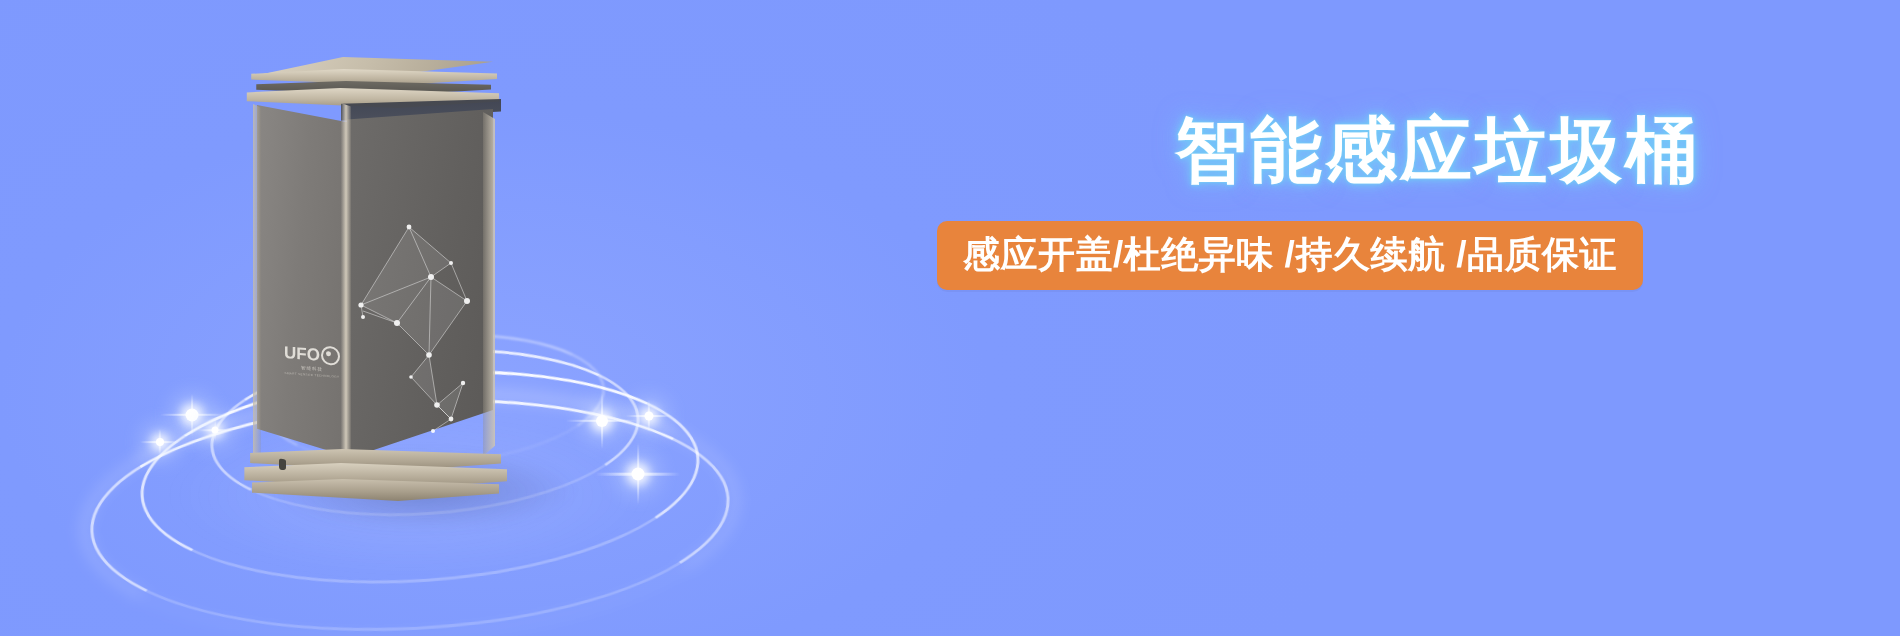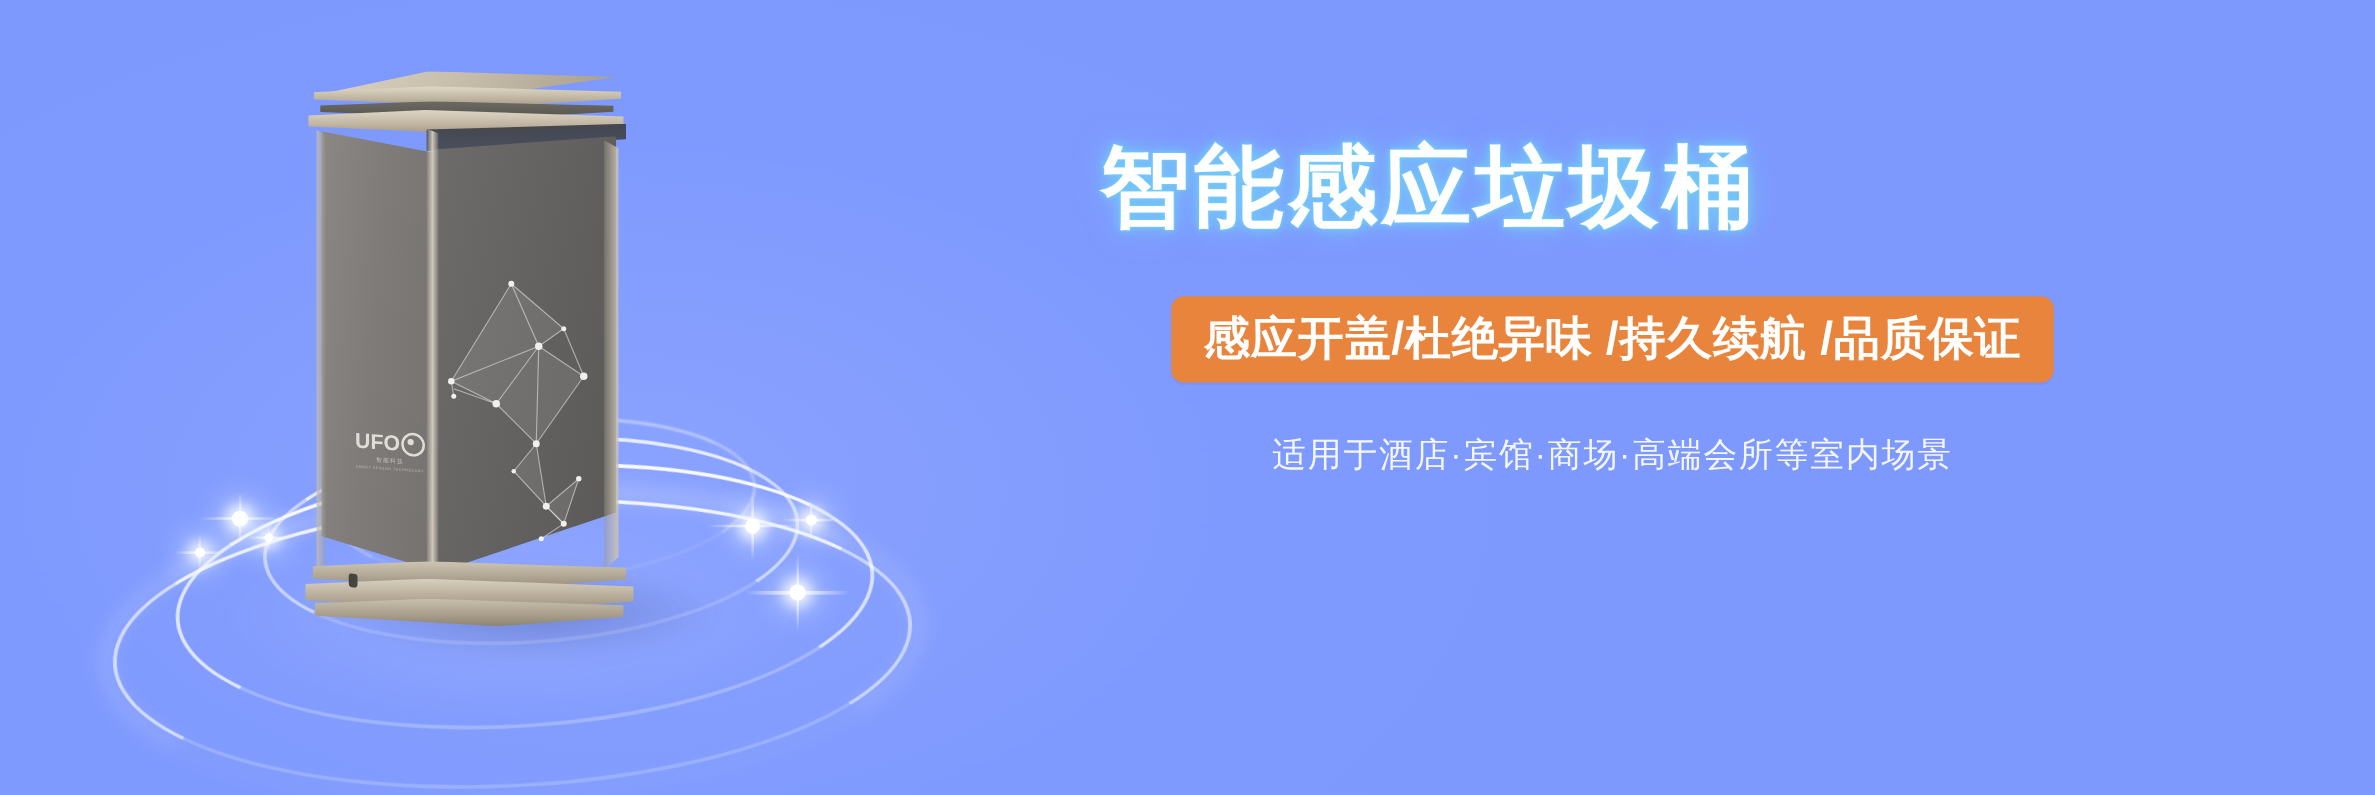--- a/index.html
+++ b/index.html
@@ -298,21 +298,21 @@
     left: 880px;
     top: 110px;
     width: 820px;
   }
   .headline {
     font-size: 72px;
     font-weight: 700;
     color: #ffffff;
     letter-spacing: 3px;
     line-height: 1.12;
-    text-align: left;
+    text-align: right;
     text-shadow:
       0 0 2px #7fd3f7,
       0 0 5px #6ec7f5,
       0 0 12px rgba(120,205,250,0.95),
       0 0 24px rgba(120,205,250,0.6);
   }
   .subline {
     margin-top: 26px;
     display: flex;
     align-items: center;
@@ -325,21 +325,21 @@
     white-space: nowrap;
   }
   .dash {
     display: inline-block;
     width: 40px;
     height: 2px;
     background: #eef1ff;
     flex: 0 0 auto;
   }
   .badge-wrap {
-    margin-top: 46px;
+    margin-top: 30px;
     display: flex;
     justify-content: center;
   }
   .badge {
     background: #e8843c;
     color: #ffffff;
     border-radius: 10px;
     padding: 15px 26px 17px;
     font-size: 37px;
     font-weight: 700;
@@ -480,16 +480,15 @@
   </div>
 
   <div class="copy">
     <div class="headline">智能感应垃圾桶</div>
 
 
     <div class="badge-wrap">
       <div class="badge">感应开盖/杜绝异味 /持久续航 /品质保证</div>
     </div>
 
-    <div class="footnote">适用于酒店·宾馆·商场·高端会所等室内场景</div>
   </div>
 
 </div>
 
 </body></html>

